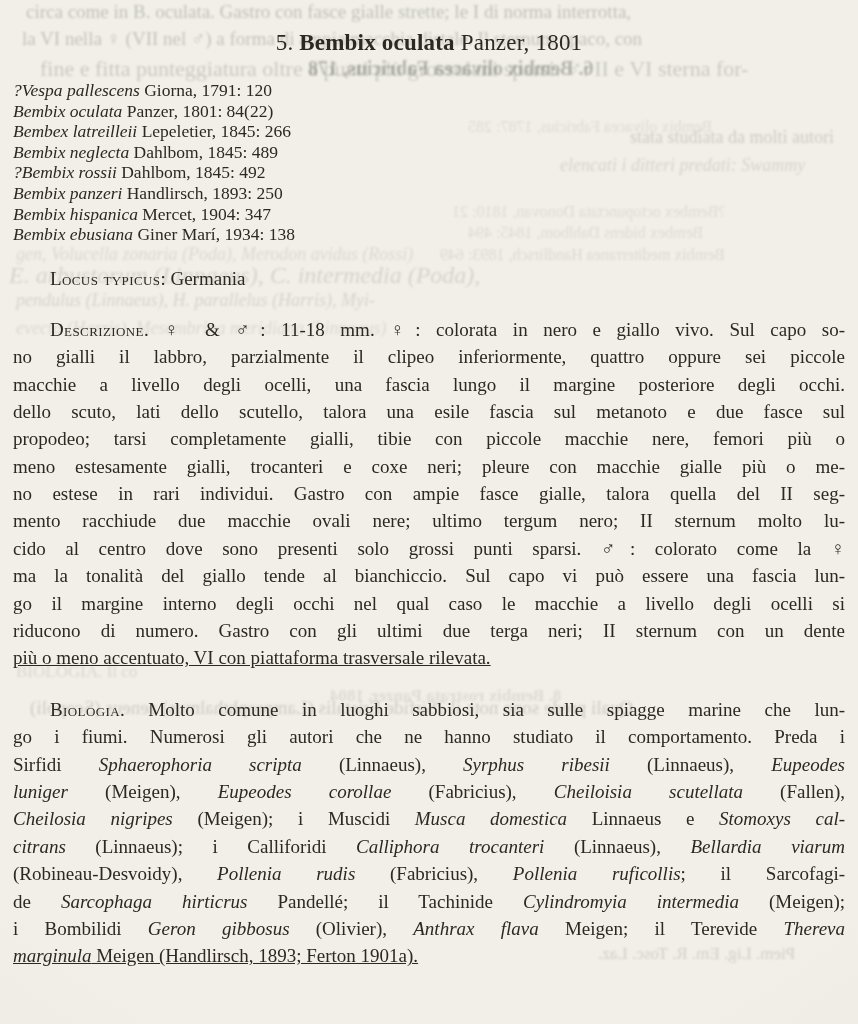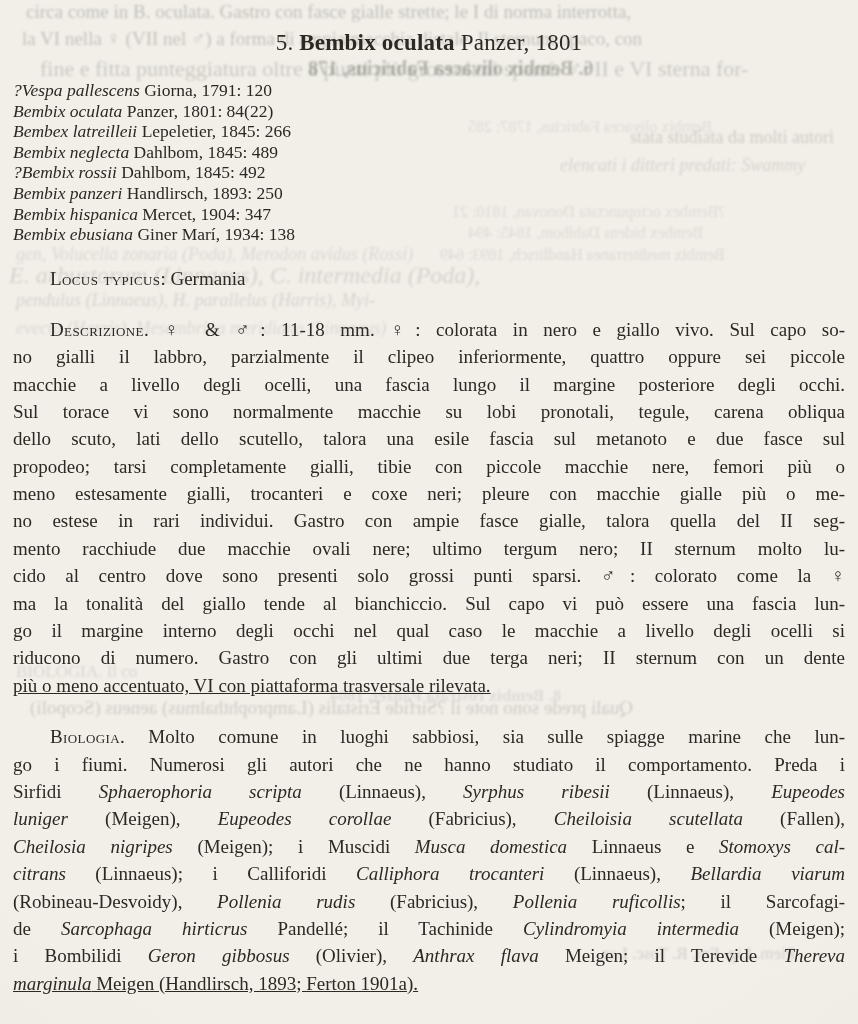--- a/index.html
+++ b/index.html
@@ -85,21 +85,20 @@
       </div>
 
     <div class="locus">
       <span class="sc">Locus typicus</span><span>: Germania</span>
     </div>
 
     <div class="para desc">
         <div class="pline"><span class="sc">Descrizione</span><span>. ♀ &amp; ♂: 11-18 mm. ♀: colorata in nero e giallo vivo. Sul capo so-</span></div>
         <div class="pline"><span>no gialli il labbro, parzialmente il clipeo inferiormente, quattro oppure sei piccole</span></div>
         <div class="pline"><span>macchie a livello degli ocelli, una fascia lungo il margine posteriore degli occhi.</span></div>
-        <div class="pline"><span>Sul torace vi sono normalmente macchie su lobi pronotali, tegule, carena obliqua</span></div>
         <div class="pline"><span>dello scuto, lati dello scutello, talora una esile fascia sul metanoto e due fasce sul</span></div>
         <div class="pline"><span>propodeo; tarsi completamente gialli, tibie con piccole macchie nere, femori più o</span></div>
         <div class="pline"><span>meno estesamente gialli, trocanteri e coxe neri; pleure con macchie gialle più o me-</span></div>
         <div class="pline"><span>no estese in rari individui. Gastro con ampie fasce gialle, talora quella del II seg-</span></div>
         <div class="pline"><span>mento racchiude due macchie ovali nere; ultimo tergum nero; II sternum molto lu-</span></div>
         <div class="pline"><span>cido al centro dove sono presenti solo grossi punti sparsi. ♂: colorato come la ♀</span></div>
         <div class="pline"><span>ma la tonalità del giallo tende al bianchiccio. Sul capo vi può essere una fascia lun-</span></div>
         <div class="pline"><span>go il margine interno degli occhi nel qual caso le macchie a livello degli ocelli si</span></div>
         <div class="pline"><span>riducono di numero. Gastro con gli ultimi due terga neri; II sternum con un dente</span></div>
         <div class="pline"><span>più o meno accentuato, VI con piattaforma trasversale rilevata.</span></div>

